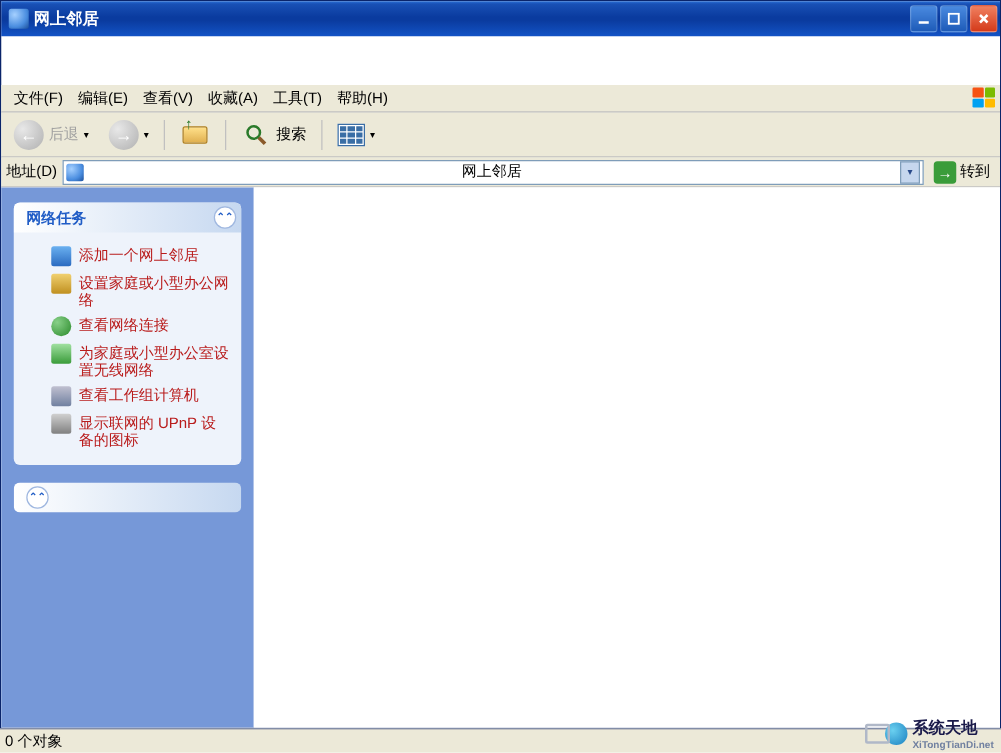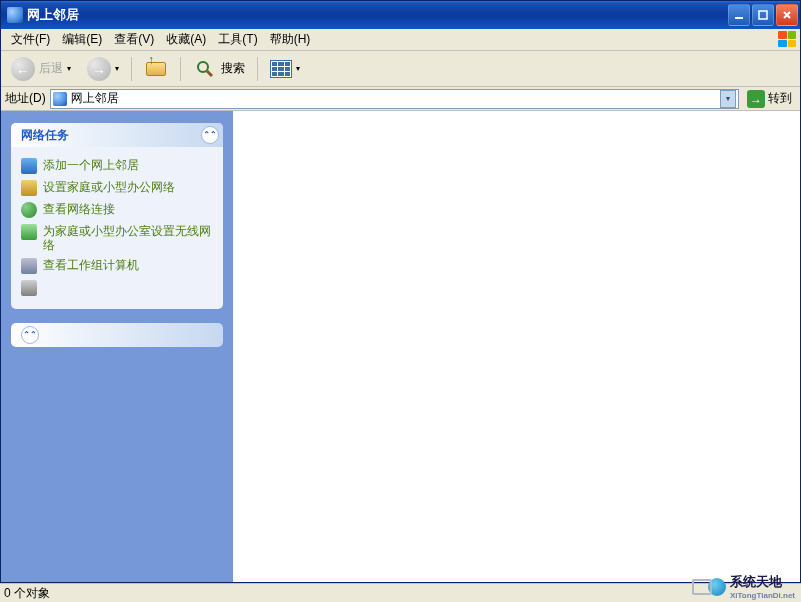--- a/index.html
+++ b/index.html
@@ -44,20 +44,21 @@
 .win-min, .win-max { background: linear-gradient(#4a8ae0, #1e5bb8); }
 .win-close { background: linear-gradient(#f08060, #d43a1a); }
 .menubar {
   height: 22px;
   background: #ece9d8;
   border-bottom: 1px solid #c0c0c0;
   display: flex;
   align-items: center;
   padding: 0 4px;
   position: relative;
+  margin-top: 39px;
 }
 .menubar .menu-item {
   padding: 2px 6px;
   cursor: default;
 }
 .menubar .winlogo {
   position: absolute; right: 4px; top: 2px;
   width: 18px; height: 16px;
   display: grid; grid-template-columns: 1fr 1fr; grid-template-rows: 1fr 1fr; gap: 1px;
 }
@@ -114,21 +115,21 @@
   background: #fff; display: grid;
   grid-template-columns: 1fr 1fr 1fr; grid-template-rows: 1fr 1fr 1fr;
   gap: 1px; padding: 1px;
 }
 .views-ico > div { background: #3a6ea5; }
 .addressbar {
   height: 24px;
   background: #ece9d8;
   border-bottom: 1px solid #c0c0c0;
   display: flex; align-items: center;
-  padding: 0 4px; gap: 4px;
+  padding: 0 4px; gap: 4px; text-align: center;
 }
 .addr-field {
   flex: 1; height: 20px;
   background: #fff; border: 1px solid #7f9db9;
   display: flex; align-items: center;
   padding: 0 2px; gap: 4px;
 }
 .addr-icon {
   width: 14px; height: 14px;
   background: radial-gradient(circle at 30% 30%, #a5d0ff, #4b8ee0 60%, #1b4e9a);
@@ -147,21 +148,21 @@
   width: 18px; height: 18px; background: #3a9c3a; border-radius: 3px;
   display: flex; align-items: center; justify-content: center;
   color: #fff; font-size: 12px;
 }
 .content-area {
   flex: 1;
   display: flex;
   background: #fff;
 }
 .sidebar {
-  width: 232px;
+  width: 202px;
   background: #7698d8;
   padding: 12px 10px;
   overflow-y: auto;
 }
 .panel {
   background: #eef3fb;
   border-radius: 5px;
   margin-bottom: 14px;
   overflow: hidden;
 }
@@ -177,22 +178,23 @@
 .collapse-btn {
   width: 18px; height: 18px; border-radius: 50%;
   background: #fff; border: 1px solid #a0b8e0;
   display: flex; align-items: center; justify-content: center;
   color: #215dc6; font-size: 8px;
 }
 .panel-body { padding: 8px 10px 10px 10px; }
 .task-item {
   display: flex; align-items: flex-start; gap: 6px;
   padding: 3px 0;
-  color: #4d7c0f;
+  color: #b91c1c;
   cursor: pointer;
+  margin-left: 20px;
 }
 .task-icon {
   width: 16px; height: 16px; flex-shrink: 0;
   border-radius: 2px;
   display: flex; align-items: center; justify-content: center;
   font-size: 11px; color: #fff;
 }
 .ico-netadd { background: linear-gradient(#6ab0f0, #2a6ac0); }
 .ico-netconn { background: radial-gradient(circle at 30% 30%, #88d088, #2a8a2a); border-radius: 50%; }
 .ico-nethome { background: linear-gradient(#f0d070, #c09020); }
@@ -359,20 +361,21 @@
             <div class="task-item">
               <div class="task-icon ico-wireless"></div>
               <div class="task-text">为家庭或小型办公室设置无线网络</div>
             </div>
             <div class="task-item">
               <div class="task-icon ico-workgroup"></div>
               <div class="task-text">查看工作组计算机</div>
             </div>
             <div class="task-item">
               <div class="task-icon ico-upnp"></div>
+              <div class="task-text">显示联网的 UPnP 设备的图标</div>
             </div>
           </div>
         </div>
         <div class="panel">
           <div class="panel-header">
             <div class="collapse-btn" style="line-height: 6px;">⌃⌃</div>
           </div>
         </div>
       </div>
     <div class="main-pane"></div>

